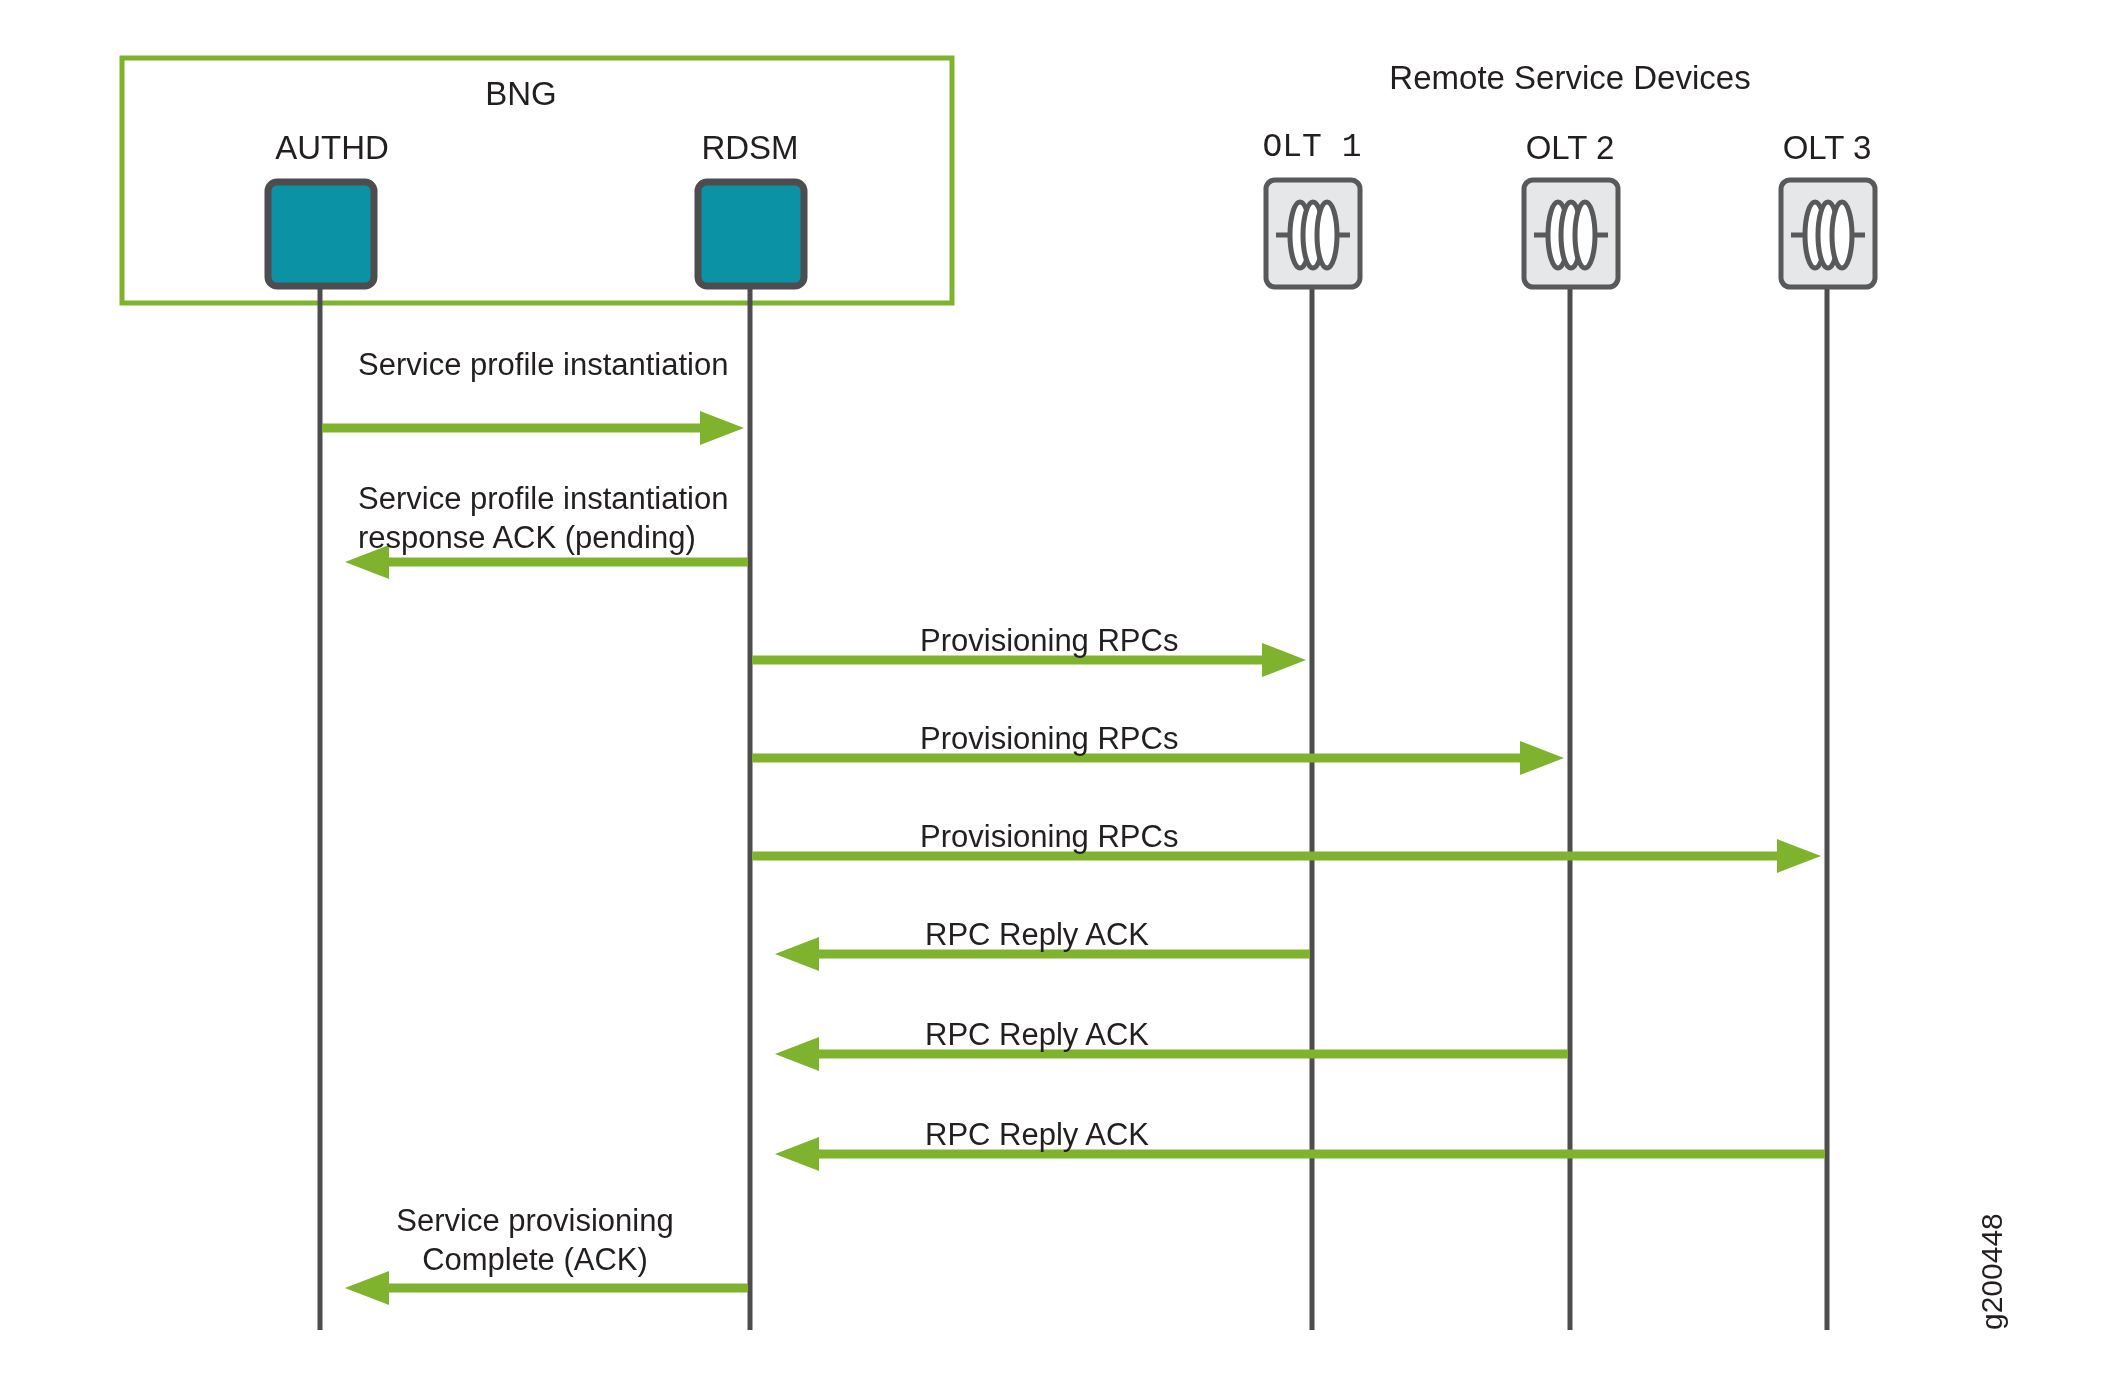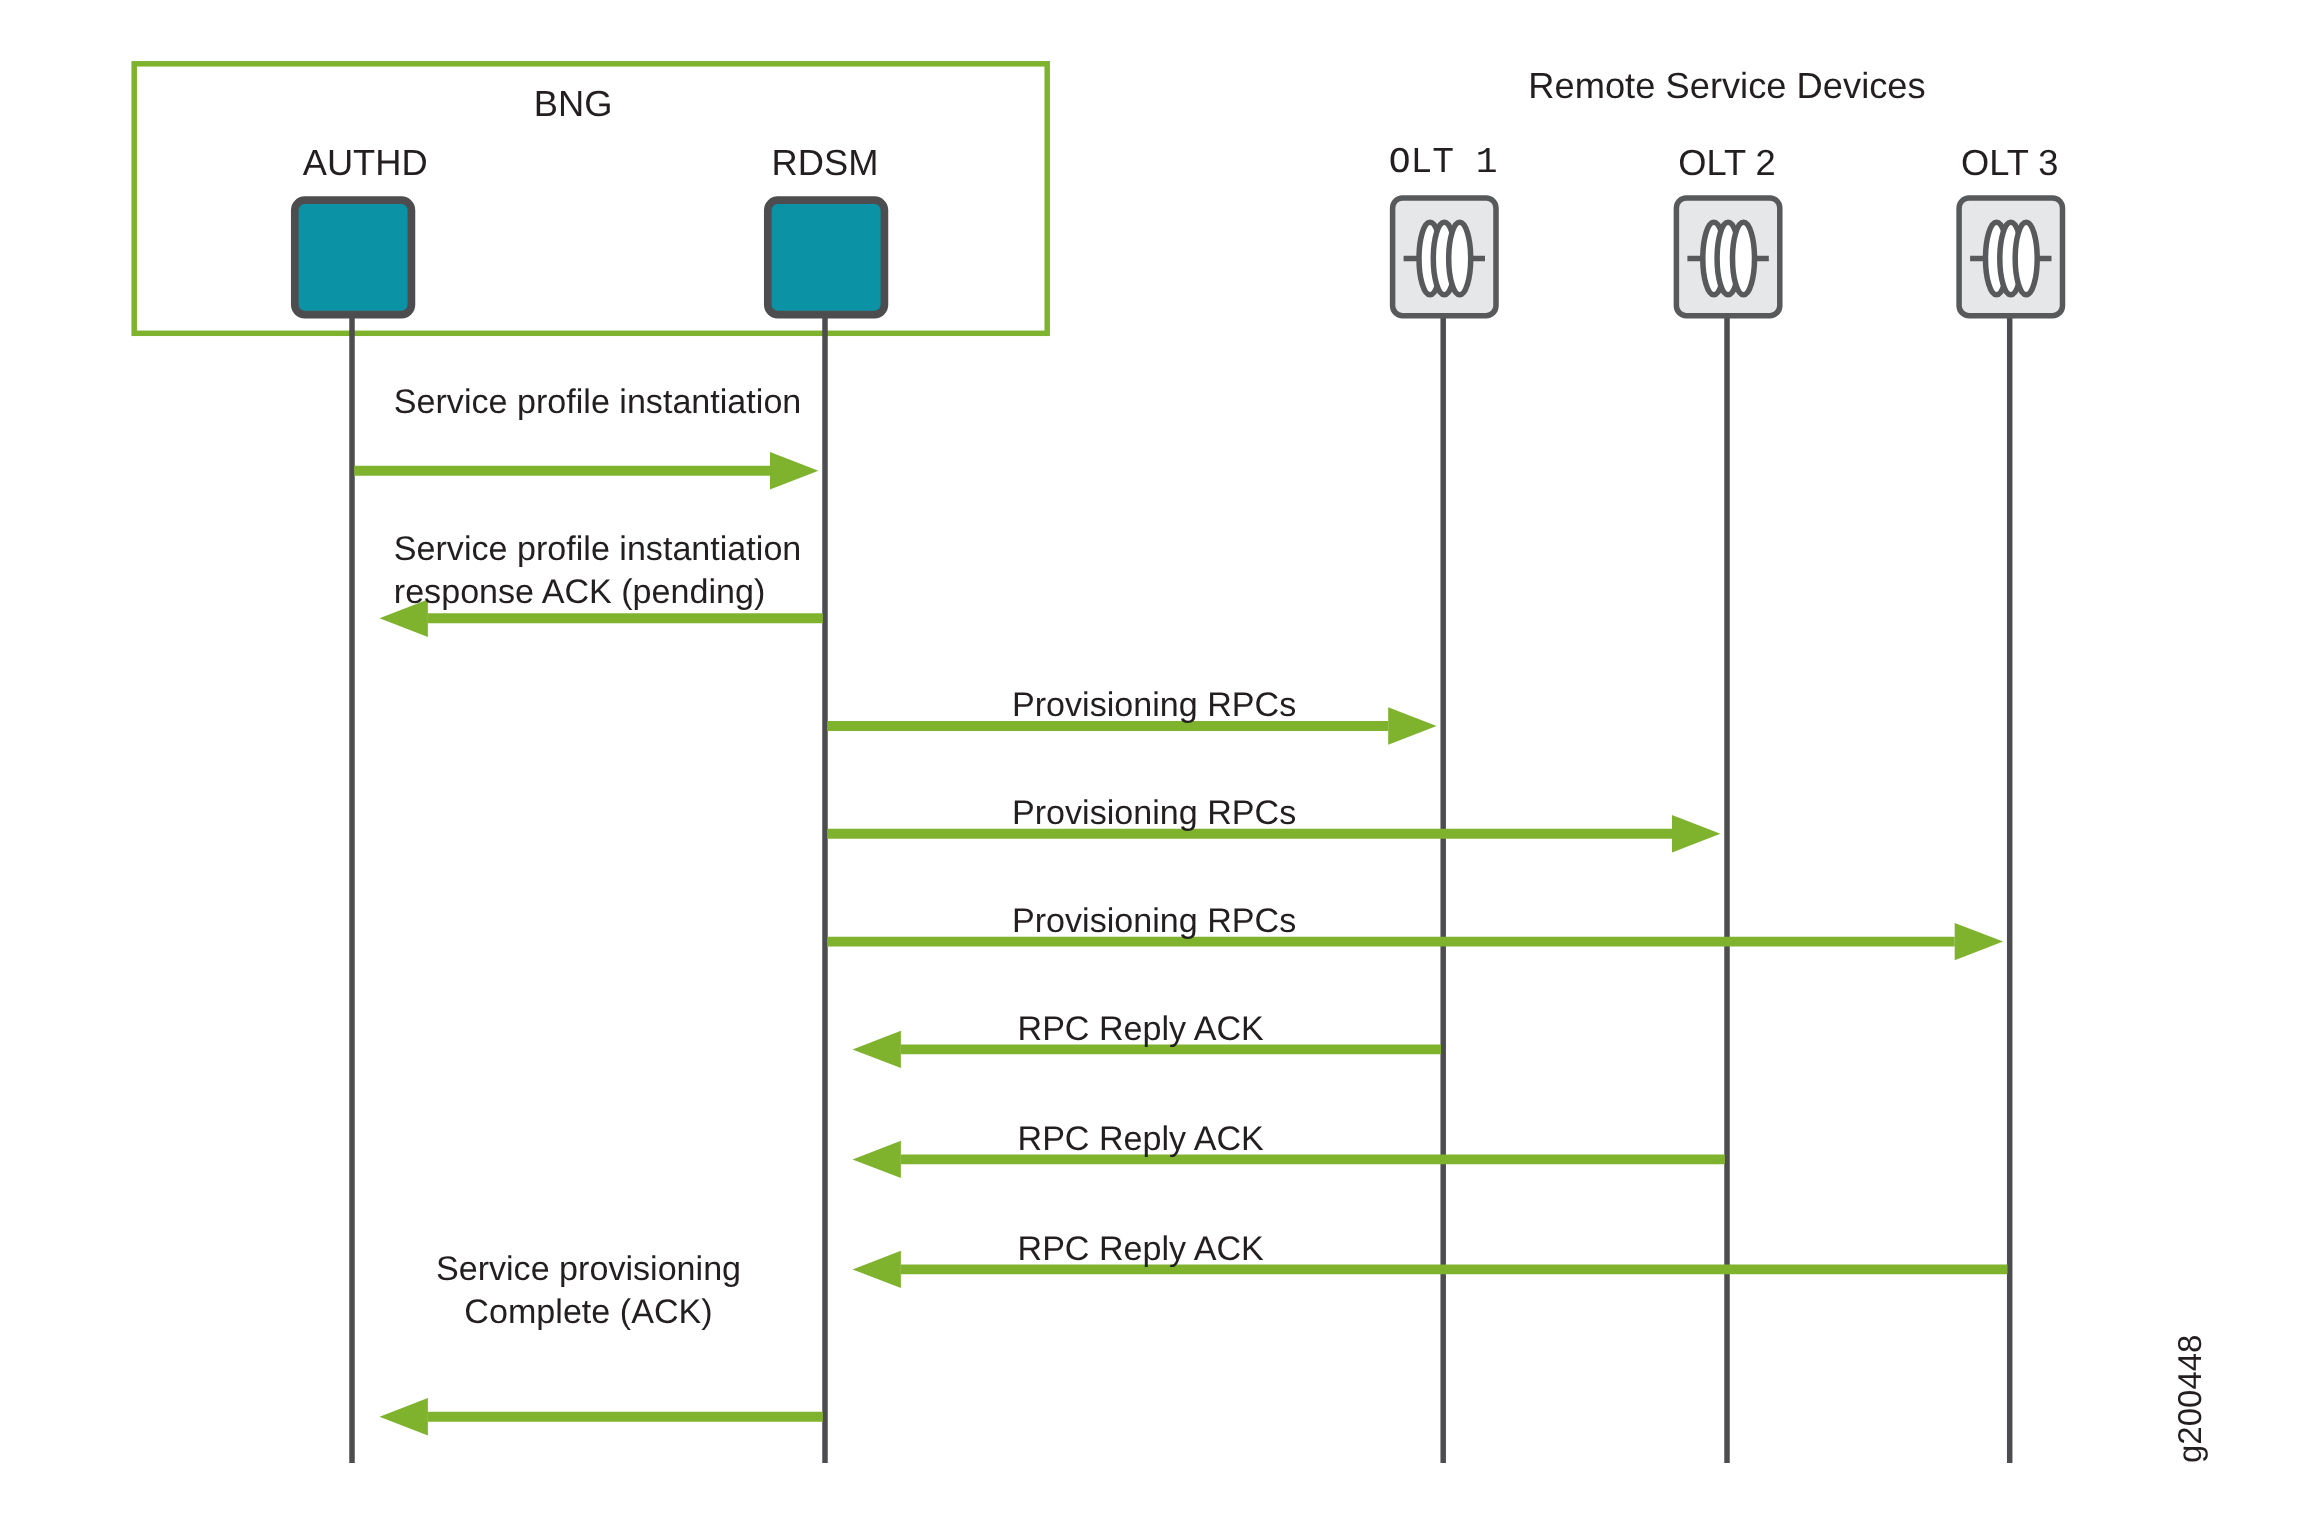--- a/index.html
+++ b/index.html
@@ -140,18 +140,18 @@
       <div class="lbl actor-lbl lbl-center" style="left: 1570px; top: 128px;"><div style="text-align: center;">OLT 2</div></div>
       <div class="lbl actor-lbl lbl-center" style="left: 1827px; top: 128px;"><div style="text-align: center;">OLT 3</div></div>
       <div class="lbl msg-lbl two-line" style="left: 358px; top: 345px;"><div>Service profile instantiation</div></div>
       <div class="lbl msg-lbl two-line" style="left: 358px; top: 479px;"><div>Service profile instantiation</div><div>response ACK (pending)</div></div>
       <div class="lbl msg-lbl" style="left: 920px; top: 622px;"><div>Provisioning RPCs</div></div>
       <div class="lbl msg-lbl" style="left: 920px; top: 720px;"><div>Provisioning RPCs</div></div>
       <div class="lbl msg-lbl" style="left: 920px; top: 818px;"><div>Provisioning RPCs</div></div>
       <div class="lbl msg-lbl" style="left: 925px; top: 916px;"><div>RPC Reply ACK</div></div>
       <div class="lbl msg-lbl" style="left: 925px; top: 1016px;"><div>RPC Reply ACK</div></div>
       <div class="lbl msg-lbl" style="left: 925px; top: 1116px;"><div>RPC Reply ACK</div></div>
-      <div class="lbl msg-lbl lbl-center two-line" style="left: 535px; top: 1134px;"><div style="text-align: center;">Service provisioning</div><div style="text-align: center;">Complete (ACK)</div></div>
+      <div class="lbl msg-lbl lbl-center two-line" style="left: 535px; top: 1201px;"><div style="text-align: center;">Service provisioning</div><div style="text-align: center;">Complete (ACK)</div></div>
     </div>
 
   <div class="watermark" style="left: 1975px; top: 1330px;">g200448</div>
 
 </div>
 
 </body></html>

